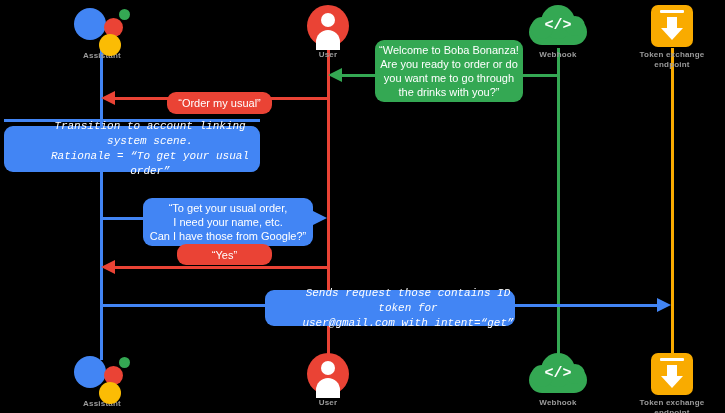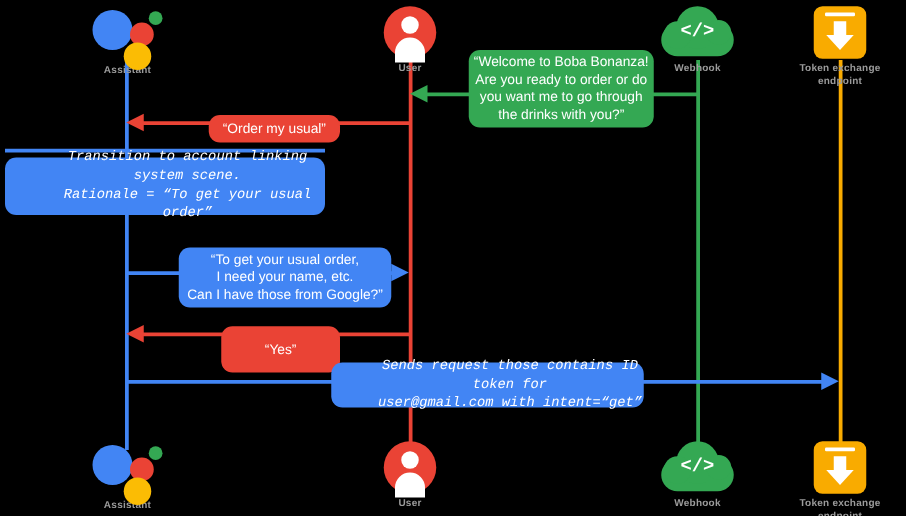--- a/index.html
+++ b/index.html
@@ -137,21 +137,21 @@
   <div class="msgline" style="left:101px;top:217px;width:219px;background:#4285F4;"></div>
   <div class="arrow right" style="left:313px;top:211px;border-left:14px solid #4285F4;"></div>
   <div class="bubble blue" style="left:143px;top:198px;width:170px;height:48px;">
     <span class="txt">“To get your usual order,
 I need your name, etc.
 Can I have those from Google?”</span>
   </div>
 
   <div class="msgline" style="left:109px;top:266px;width:219px;background:#EA4335;"></div>
   <div class="arrow left" style="left:101px;top:260px;border-right:14px solid #EA4335;"></div>
-  <div class="bubble red" style="left:177px;top:261px;width:95px;height:37px;">
+  <div class="bubble red" style="left:177px;top:244px;width:95px;height:21px;">
     <span class="txt">“Yes”</span>
   </div>
 
   <div class="msgline" style="left:101px;top:304px;width:563px;background:#4285F4;"></div>
   <div class="arrow right" style="left:657px;top:298px;border-left:14px solid #4285F4;"></div>
   <div class="bubble blue mono" style="left:265px;top:290px;width:250px;height:36px;">
     <span class="txt">Sends request those contains ID token for
 user@gmail.com with intent=“get”</span>
   </div>
 

